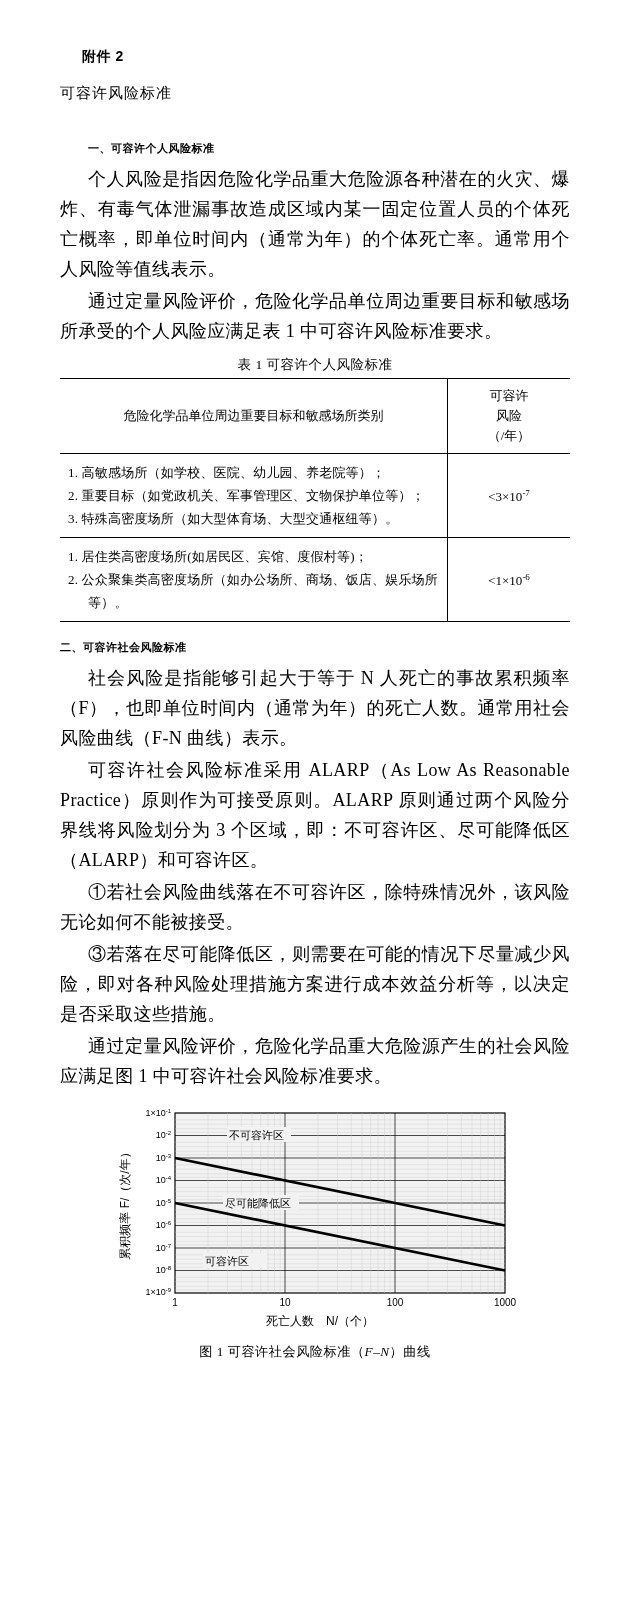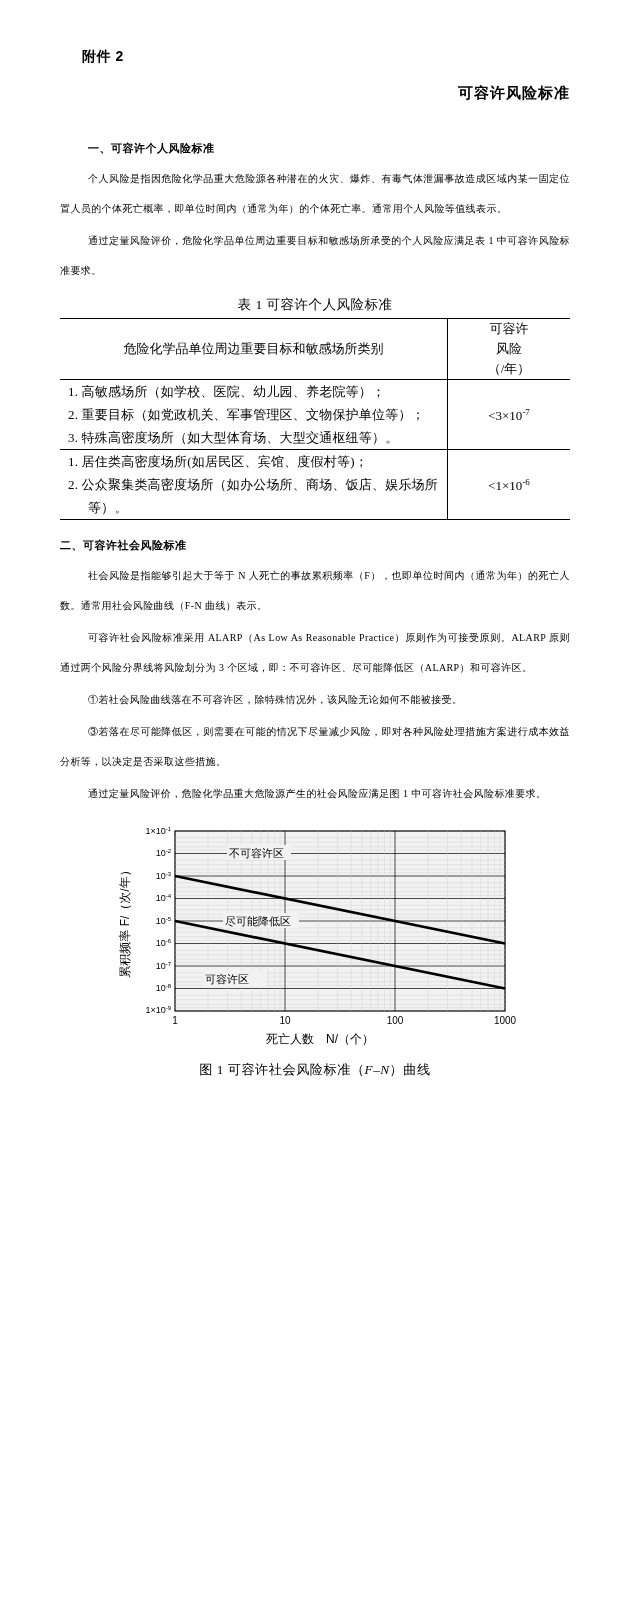--- a/index.html
+++ b/index.html
@@ -21,39 +21,39 @@
     position: relative;
   }
   .attach-label {
     font-family: "Liberation Sans", sans-serif;
     font-size: 14px;
     font-weight: bold;
     letter-spacing: 0.5px;
     margin: 0 0 18px 22px;
   }
   .doc-title {
-    text-align: right;
+    text-align: left;
     font-family: "Liberation Sans", sans-serif;
     font-size: 15px;
-    font-weight: bold;
+    font-weight: normal;
     letter-spacing: 1px;
     margin: 0 0 38px 0;
   }
   .h2 {
     font-family: "Liberation Sans", sans-serif;
     font-size: 11px;
     font-weight: bold;
     letter-spacing: 0.5px;
     margin: 18px 0 8px 0;
   }
   .h2.indent {
     text-indent: 28px;
   }
   p.body {
-    font-size: 10px;
+    font-size: 18px;
     line-height: 30px;
     margin: 0 0 2px 0;
     text-indent: 28px;
     text-align: justify;
     letter-spacing: 0.4px;
   }
   .table-caption {
     text-align: center;
     font-size: 13.5px;
     margin: 10px 0 4px 0;
@@ -61,21 +61,21 @@
   }
   table.risk {
     border-collapse: collapse;
     width: 100%;
     margin: 0 0 8px 0;
     font-size: 13px;
   }
   table.risk th, table.risk td {
     border-left: none;
     border-right: none;
-    padding: 0 8px;
+    padding: 7px 8px;
     vertical-align: middle;
   }
   table.risk thead th {
     border-top: 1.6px solid #000;
     border-bottom: 1px solid #000;
     font-weight: normal;
     text-align: center;
     line-height: 20px;
   }
   table.risk tbody td {

